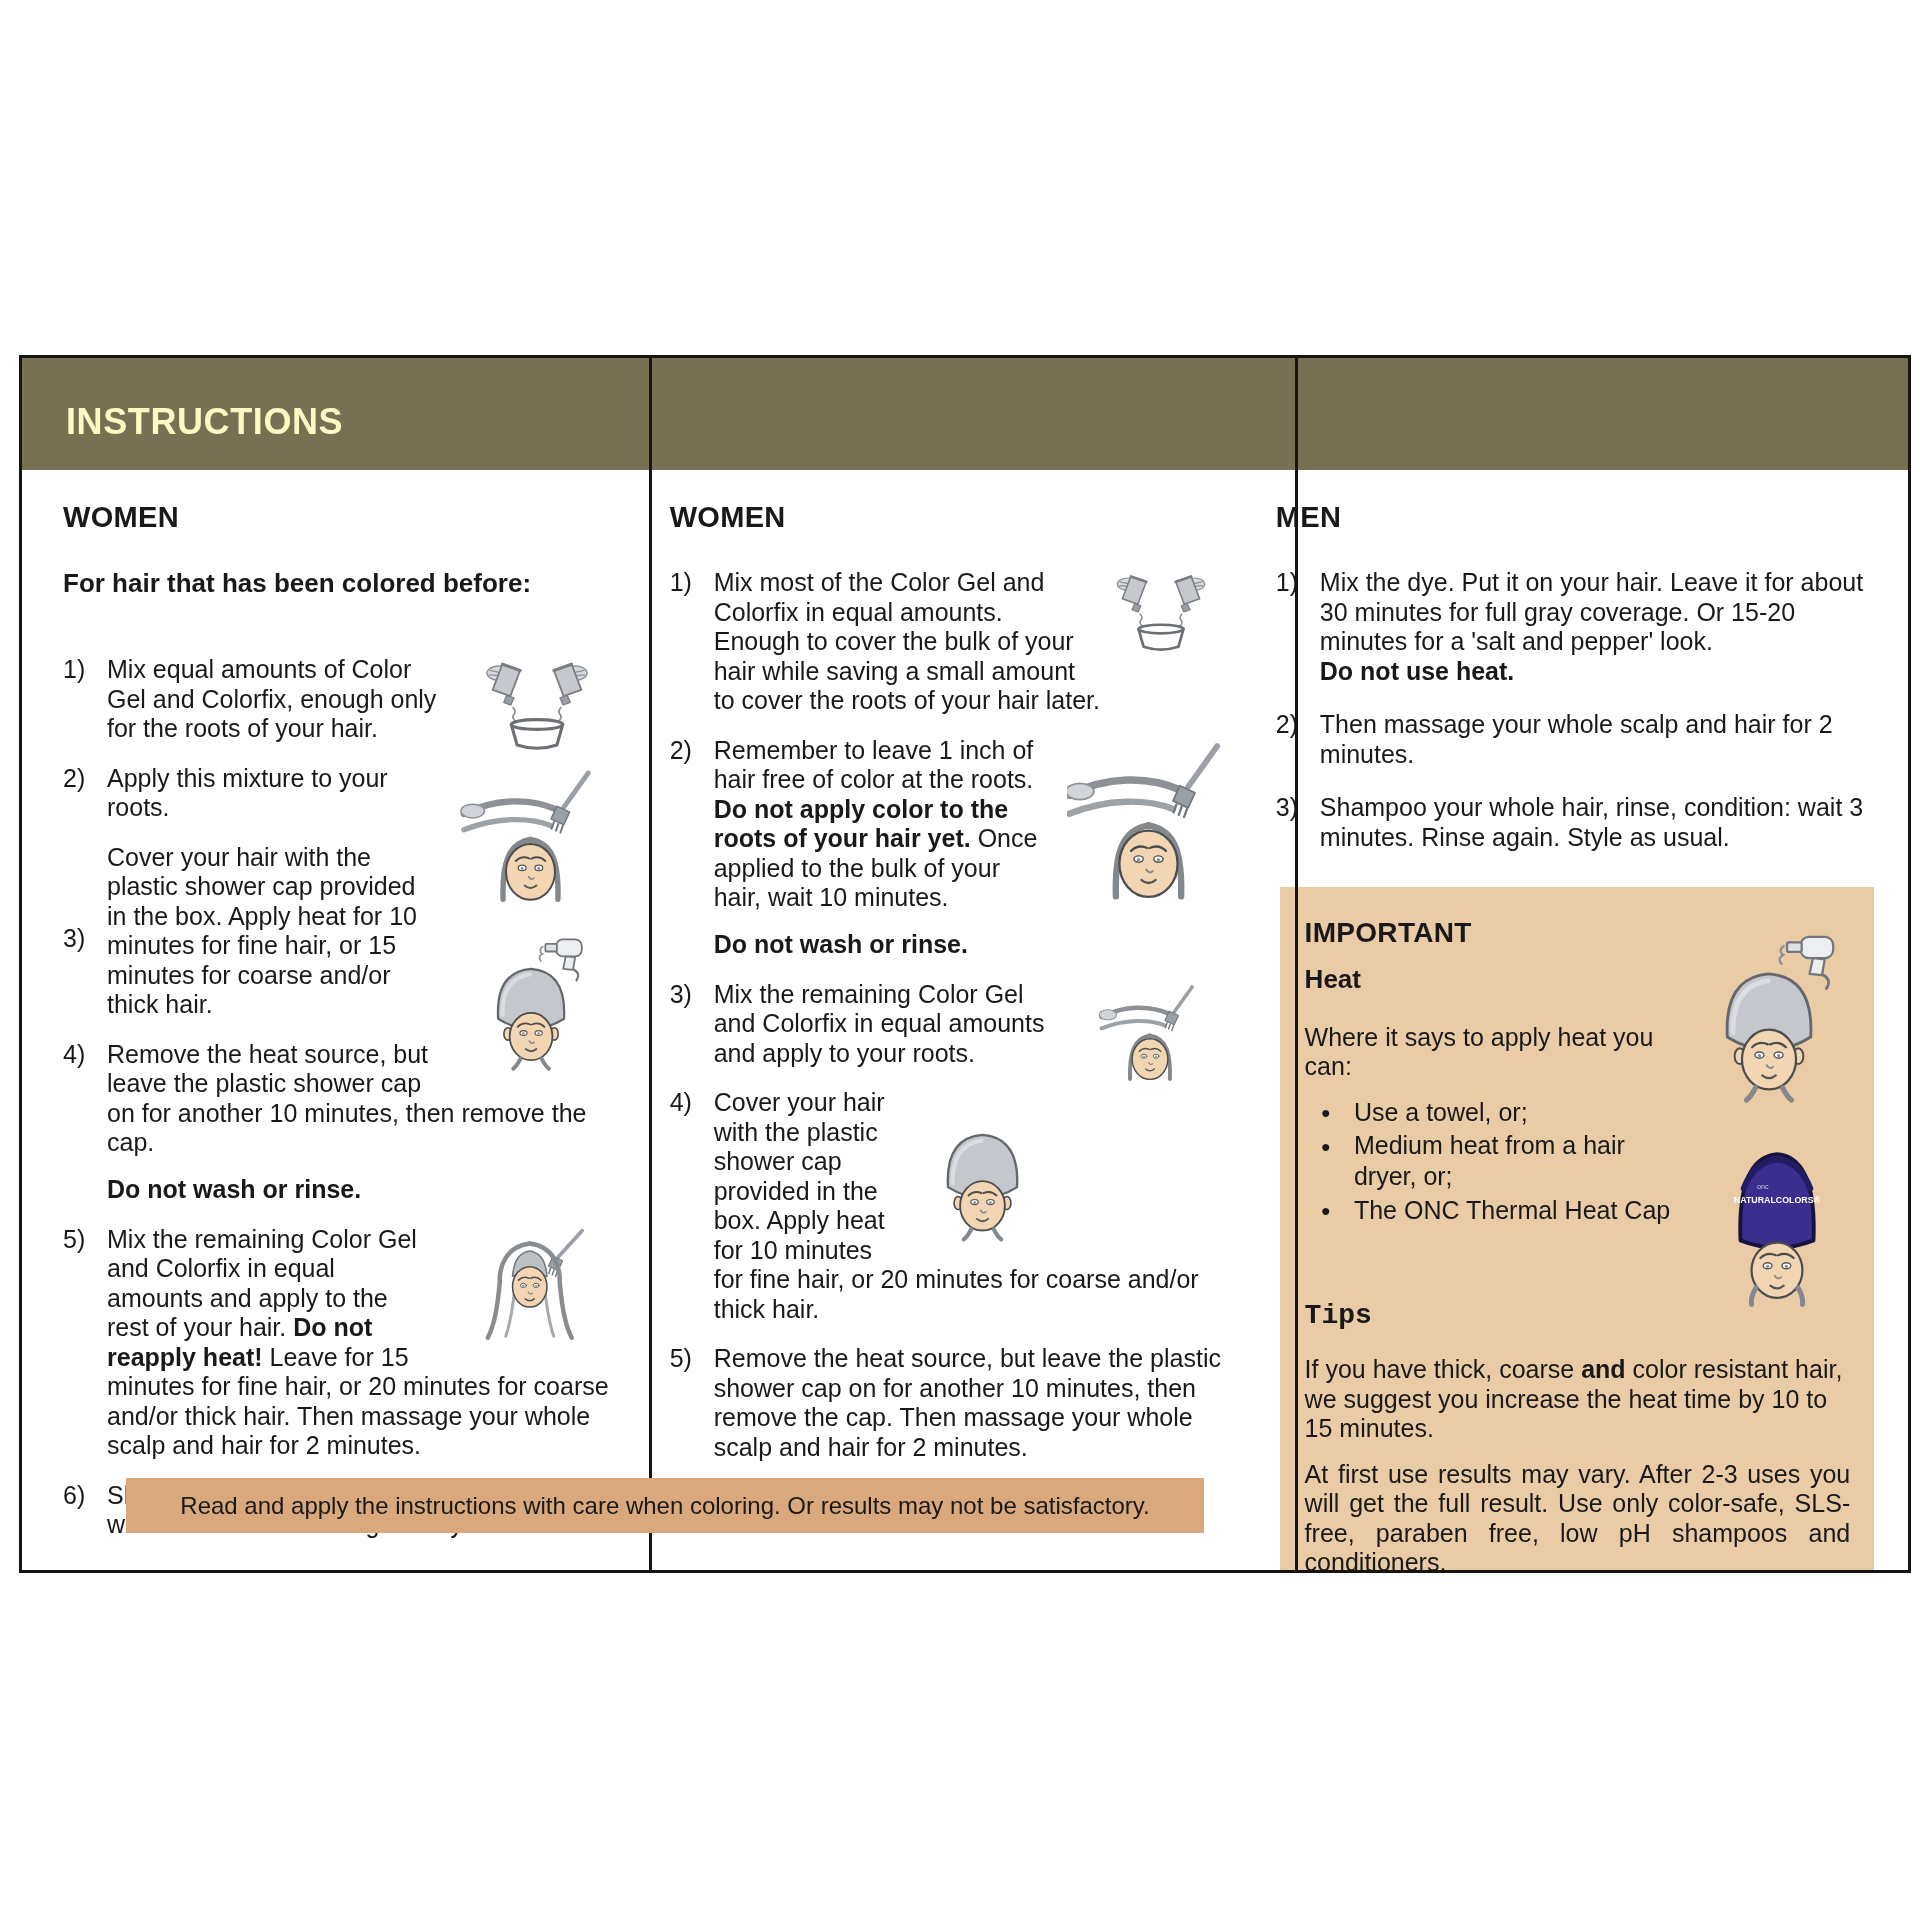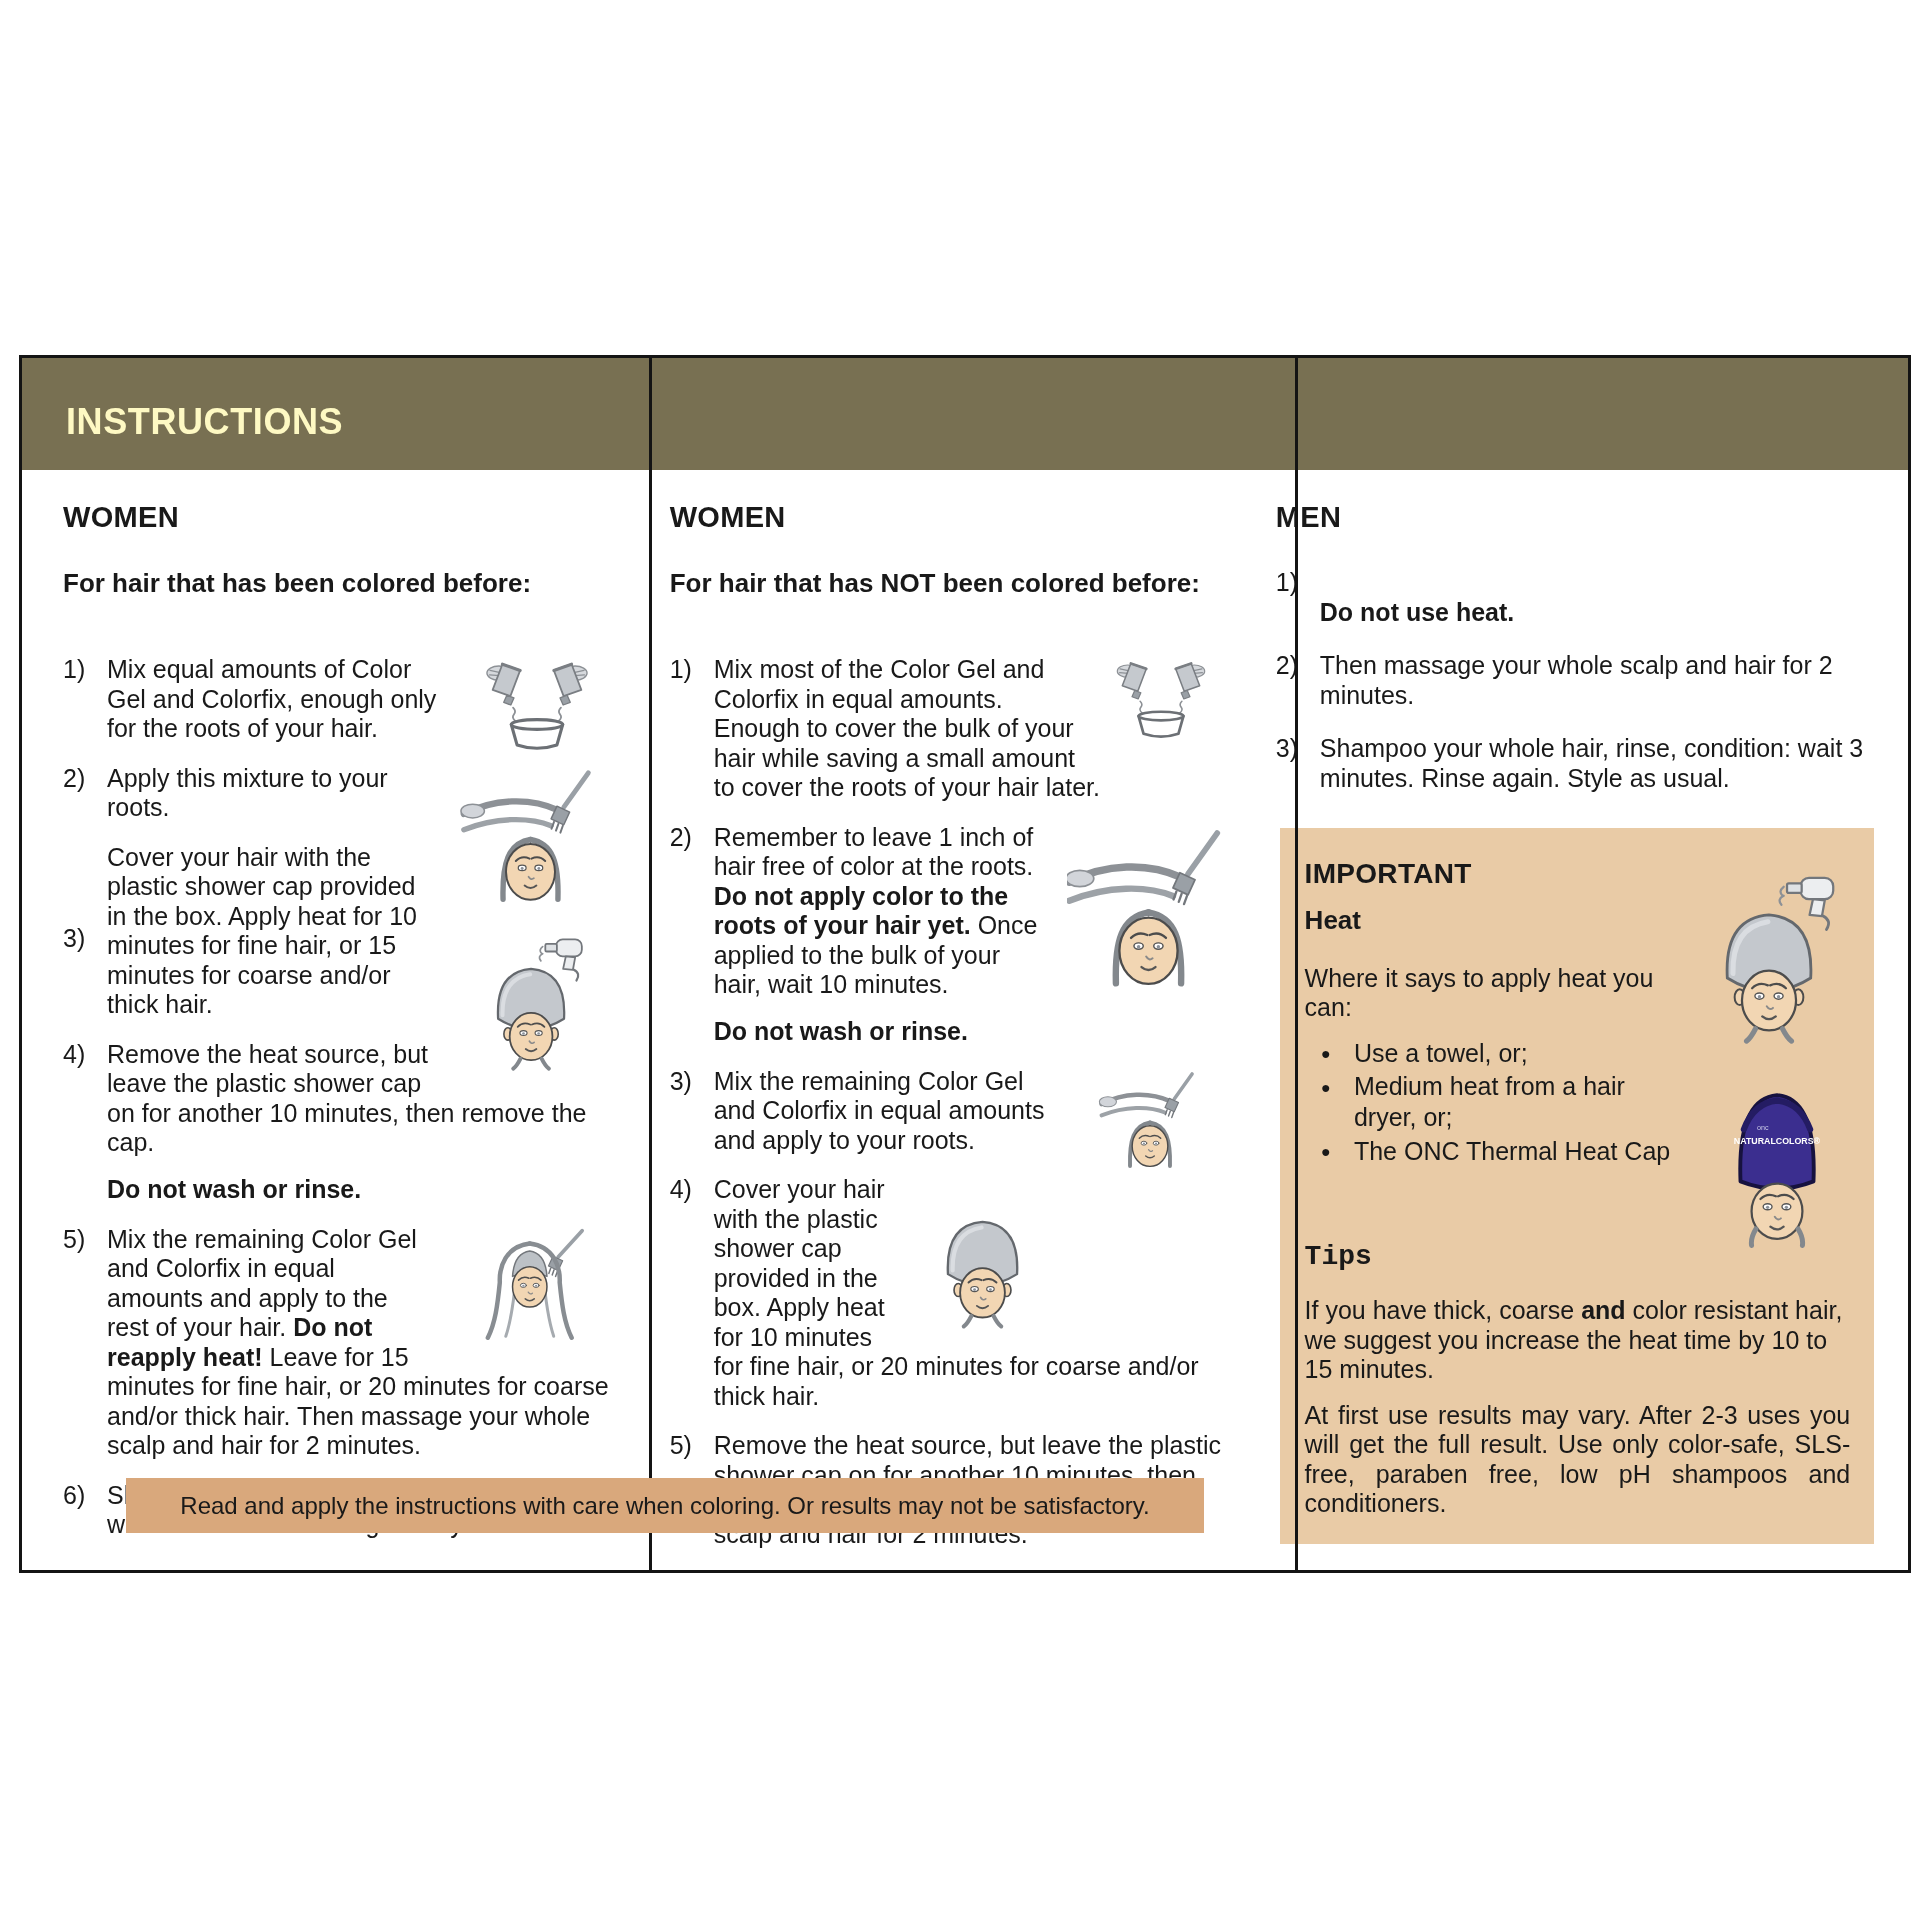--- a/index.html
+++ b/index.html
@@ -196,21 +196,20 @@
                 </svg>
               </div><span>Mix the remaining Color Gel and Colorfix in equal amounts and apply to the rest of your hair. </span><b>Do not reapply heat!</b><span> Leave for 15 minutes for fine hair, or 20 minutes for coarse and/or thick hair. Then massage your whole scalp and hair for 2 minutes.</span></div>
           </div>
           <div class="item">
             <span class="num">6)</span>
             <div class="txt"><span>Shampoo your whole hair, rinse, condition: wait 3 minutes. Rinse again. Style as usual.</span></div>
           </div>
         </section>
         <section class="col c1">
           <h2>WOMEN</h2>
-          <h3>For hair that has NOT been colored before:</h3>
           <div class="item">
             <span class="num">1)</span>
             <div class="txt"><div class="fl" style="width: 138px; height: 82px;">
                 <svg viewBox="0 0 240 212" preserveAspectRatio="xMidYMin meet">
     <g stroke-linecap="round" stroke-linejoin="round">
       <ellipse cx="34" cy="34" rx="27" ry="16" fill="#d6d9dd" stroke="#8d9196" stroke-width="3"></ellipse>
       <path d="M14,28 l36,8 M13,38 l37,3" fill="none" stroke="#8d9196" stroke-width="3"></path>
       <polygon points="42,14 82,28 60,86 20,72" fill="#c5c9ce" stroke="#7a7e83" stroke-width="4"></polygon>
       <line x1="42" y1="14" x2="82" y2="28" stroke="#7a7e83" stroke-width="7"></line>
       <polygon points="52,84 68,90 61,106 45,100" fill="#9aa0a6" stroke="#7a7e83" stroke-width="3"></polygon>
@@ -309,21 +308,21 @@
           </div>
           <div class="item">
             <span class="num">5)</span>
             <div class="txt"><span>Remove the heat source, but leave the plastic shower cap on for another 10 minutes, then remove the cap. Then massage your whole scalp and hair for 2 minutes.</span></div>
           </div>
         </section>
         <section class="col c2">
           <h2>MEN</h2>
           <div class="item">
             <span class="num">1)</span>
-            <div class="txt"><br><b>Do not use heat.</b></div>
+            <div class="txt"><span>Mix the dye. Put it on your hair. Leave it for about 30 minutes for full gray coverage. Or 15-20 minutes for a 'salt and pepper' look.</span><br><b>Do not use heat.</b></div>
           </div>
           <div class="item">
             <span class="num">2)</span>
             <div class="txt"><span>Then massage your whole scalp and hair for 2 minutes.</span></div>
           </div>
           <div class="item">
             <span class="num">3)</span>
             <div class="txt"><span>Shampoo your whole hair, rinse, condition: wait 3 minutes. Rinse again. Style as usual.</span></div>
           </div>
           <div class="impbox">

